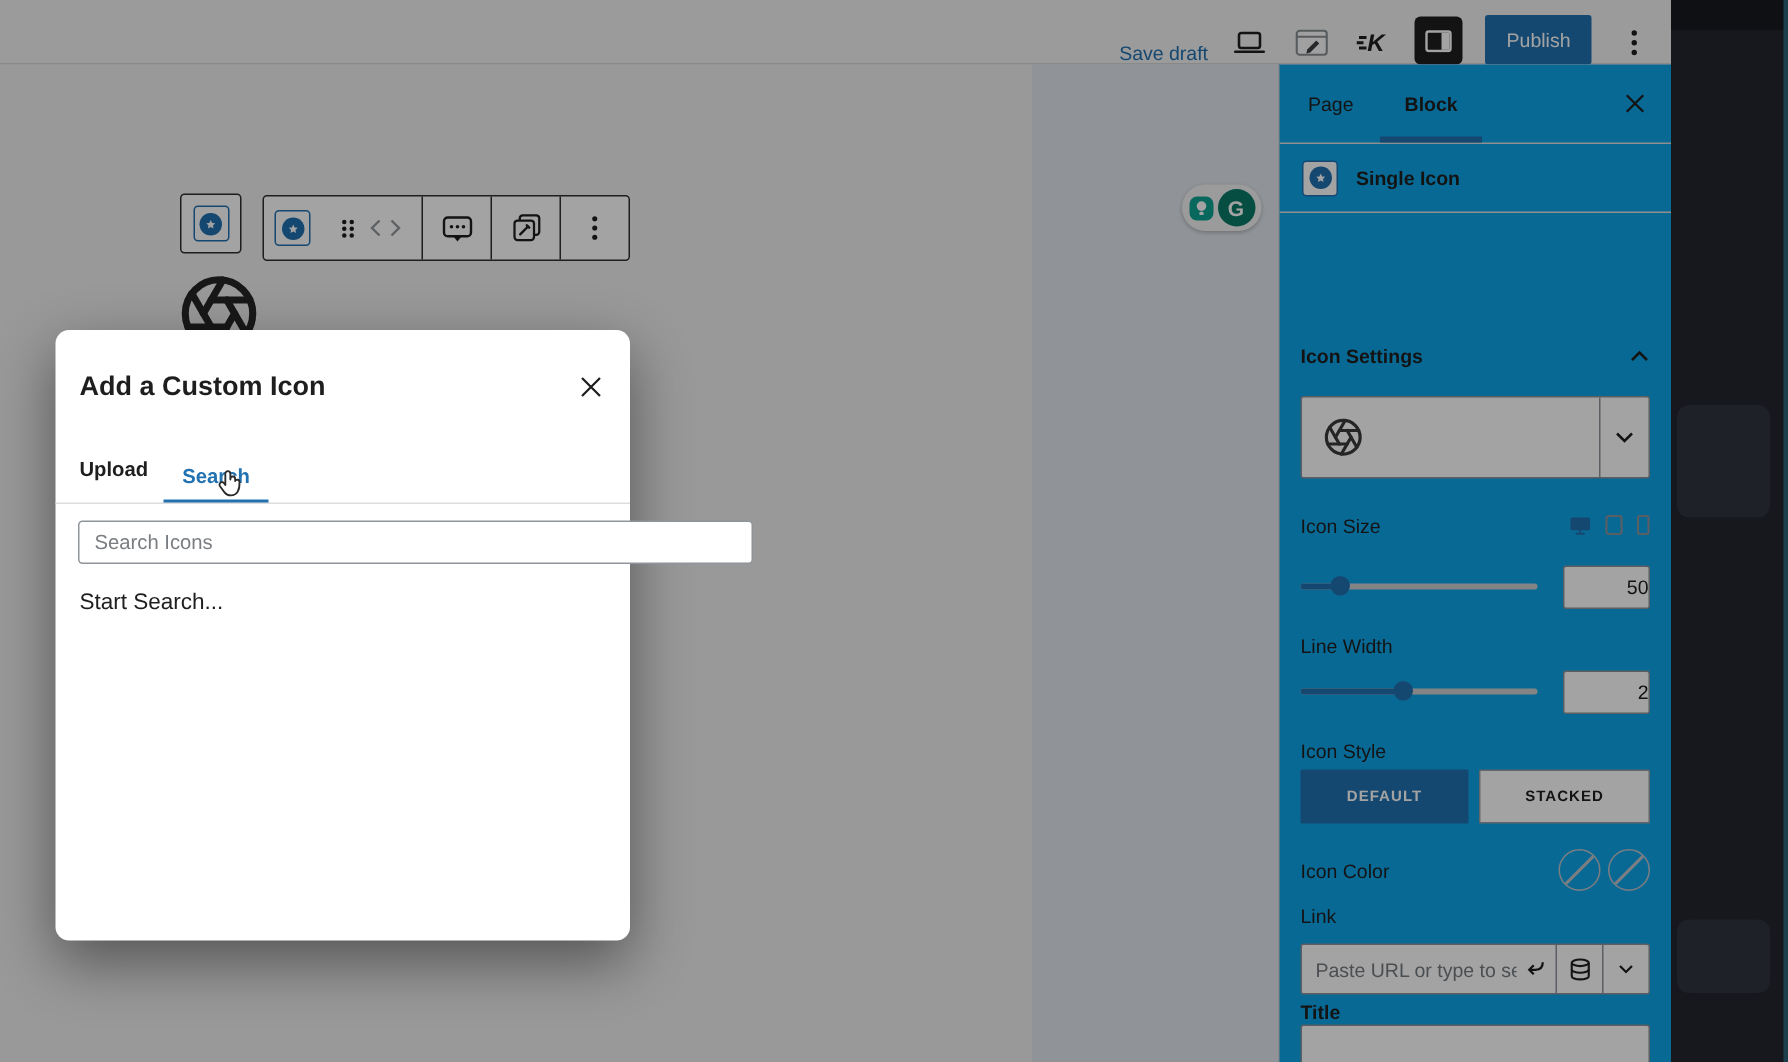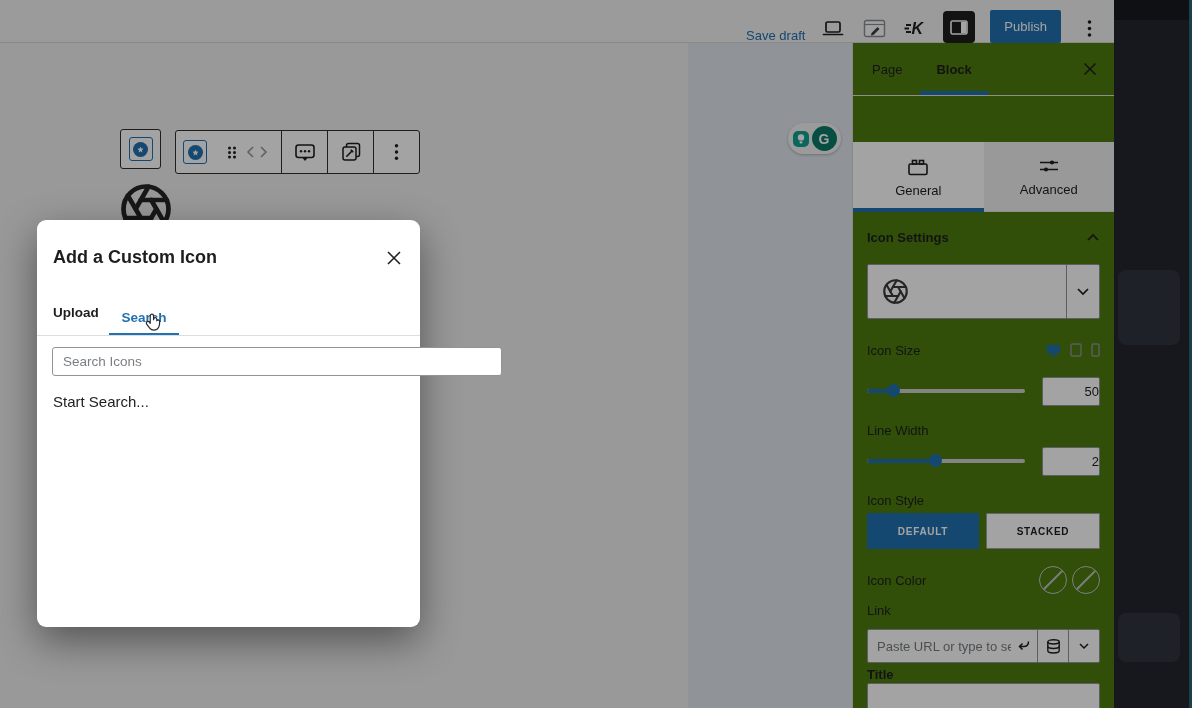--- a/index.html
+++ b/index.html
@@ -40,21 +40,21 @@
 
   .aperture-big { position:absolute; left:119px; top:139px; }
 
   .grammarly { position:absolute; left:788px; top:80px; width:53px; height:31px; background:#f2f3f3; border-radius:16px;
                display:flex; align-items:center; justify-content:center; gap:3px; box-shadow:0 1px 3px rgba(0,0,0,.25); }
   .bulb-badge { width:16px; height:16px; border-radius:5px; background:#0ea393; display:flex; align-items:center; justify-content:center; }
   .g-badge { width:25px; height:25px; border-radius:50%; background:#0b7a68; color:#fff; font-weight:bold; font-size:14px;
              display:flex; align-items:center; justify-content:center; }
 
   
-  .sidebar { position:absolute; left:852px; top:43px; width:262px; height:665px; background:#4d7c0f;
+  .sidebar { position:absolute; left:852px; top:43px; width:262px; height:665px; background:#0ea5e9;
              border-left:1px solid #d6d6d6; overflow:hidden; font-size:13px; }
   .sb-header { position:absolute; left:0; top:0; width:100%; height:53px; border-bottom:1px solid #e0e0e0;
                display:flex; align-items:center; padding-left:15px; }
   .sb-tab { padding:0 4px; }
   .sb-tab.page { color:#1e1e1e; }
   .sb-tab.block { margin-left:26px; font-weight:600; position:relative; height:100%; display:flex; align-items:center; }
   .sb-tab.block::after { content:""; position:absolute; left:-12px; right:-12px; bottom:0; height:4px; background:#2271b1; }
   .sb-close { position:absolute; right:12px; top:14px; width:24px; height:24px; display:flex; align-items:center; justify-content:center; }
 
   .sb-card { position:absolute; left:0; top:53px; width:100%; height:46px; border-bottom:1px solid #e0e0e0;
@@ -310,43 +310,31 @@
         <span class="sb-tab block">Block</span>
         <span class="sb-close">
           <span>
             <svg width="14" height="14" viewBox="0 0 14 14">
                 <path d="M1.5 1.5l11 11M12.5 1.5l-11 11" stroke="#1e1e1e" stroke-width="1.5"></path>
               </svg>
           </span>
         </span>
       </div>
 
-
-      <div class="sb-tabs2">
-        <div class="sb-tab2 general">
-          <span>
-            <svg width="24" height="20" viewBox="0 0 24 20">
-                <rect x="3" y="7" width="18" height="10.5" rx="1.5" fill="none" stroke="#1e1e1e" stroke-width="1.6"></rect>
-                <rect x="6.5" y="3.5" width="4" height="3.5" fill="none" stroke="#1e1e1e" stroke-width="1.6"></rect>
-                <rect x="13.5" y="3.5" width="4" height="3.5" fill="none" stroke="#1e1e1e" stroke-width="1.6"></rect>
-              </svg>
-          </span>
-          <span>General</span>
-        </div>
-        <div class="sb-tab2 advanced">
-          <span>
-            <svg width="24" height="20" viewBox="0 0 24 20">
-                <path d="M3 6.5h18M3 13.5h18" stroke="#1e1e1e" stroke-width="1.6"></path>
-                <circle cx="15" cy="6.5" r="2.1" fill="#1e1e1e"></circle>
-                <circle cx="9" cy="13.5" r="2.1" fill="#1e1e1e"></circle>
-              </svg>
-          </span>
-          <span>Advanced</span>
-        </div>
-      </div>
+      <div class="sb-card">
+        <span class="block-badge">
+          <span class="dot">
+              <svg width="9" height="9" viewBox="0 0 24 24">
+                <polygon points="12,4.5 14.4,9.6 20,10.3 15.9,14.1 17,19.7 12,16.9 7,19.7 8.1,14.1 4,10.3 9.6,9.6" fill="#fff"></polygon>
+              </svg>
+            </span>
+        </span>
+        <span>Single Icon</span>
+      </div>
+
 
       <div class="panel-title">
         <span>Icon Settings</span>
         <span>
           <svg width="14" height="9" viewBox="0 0 14 9">
               <polyline points="2,7 7,2 12,7" fill="none" stroke="#1e1e1e" stroke-width="1.7"></polyline>
             </svg>
         </span>
       </div>
 

